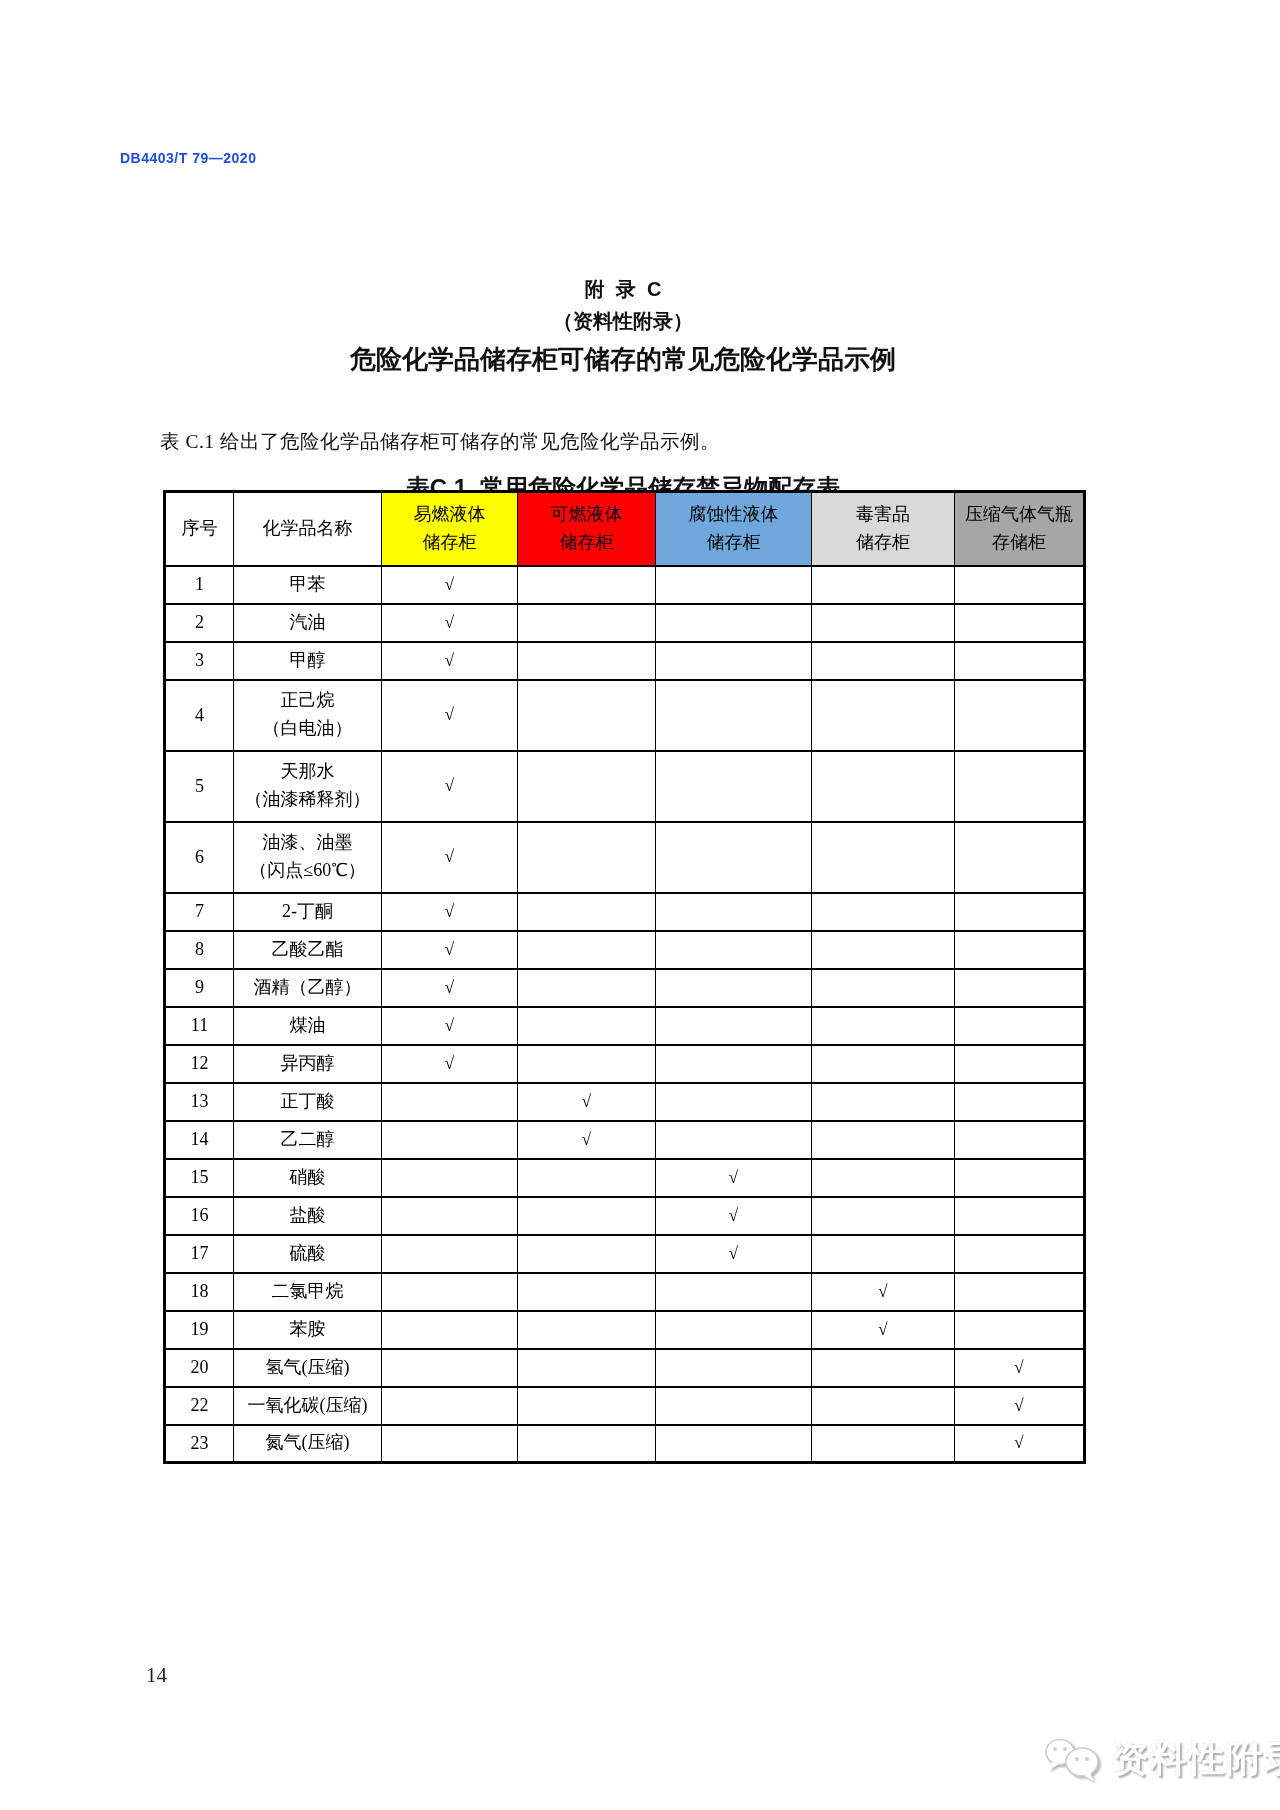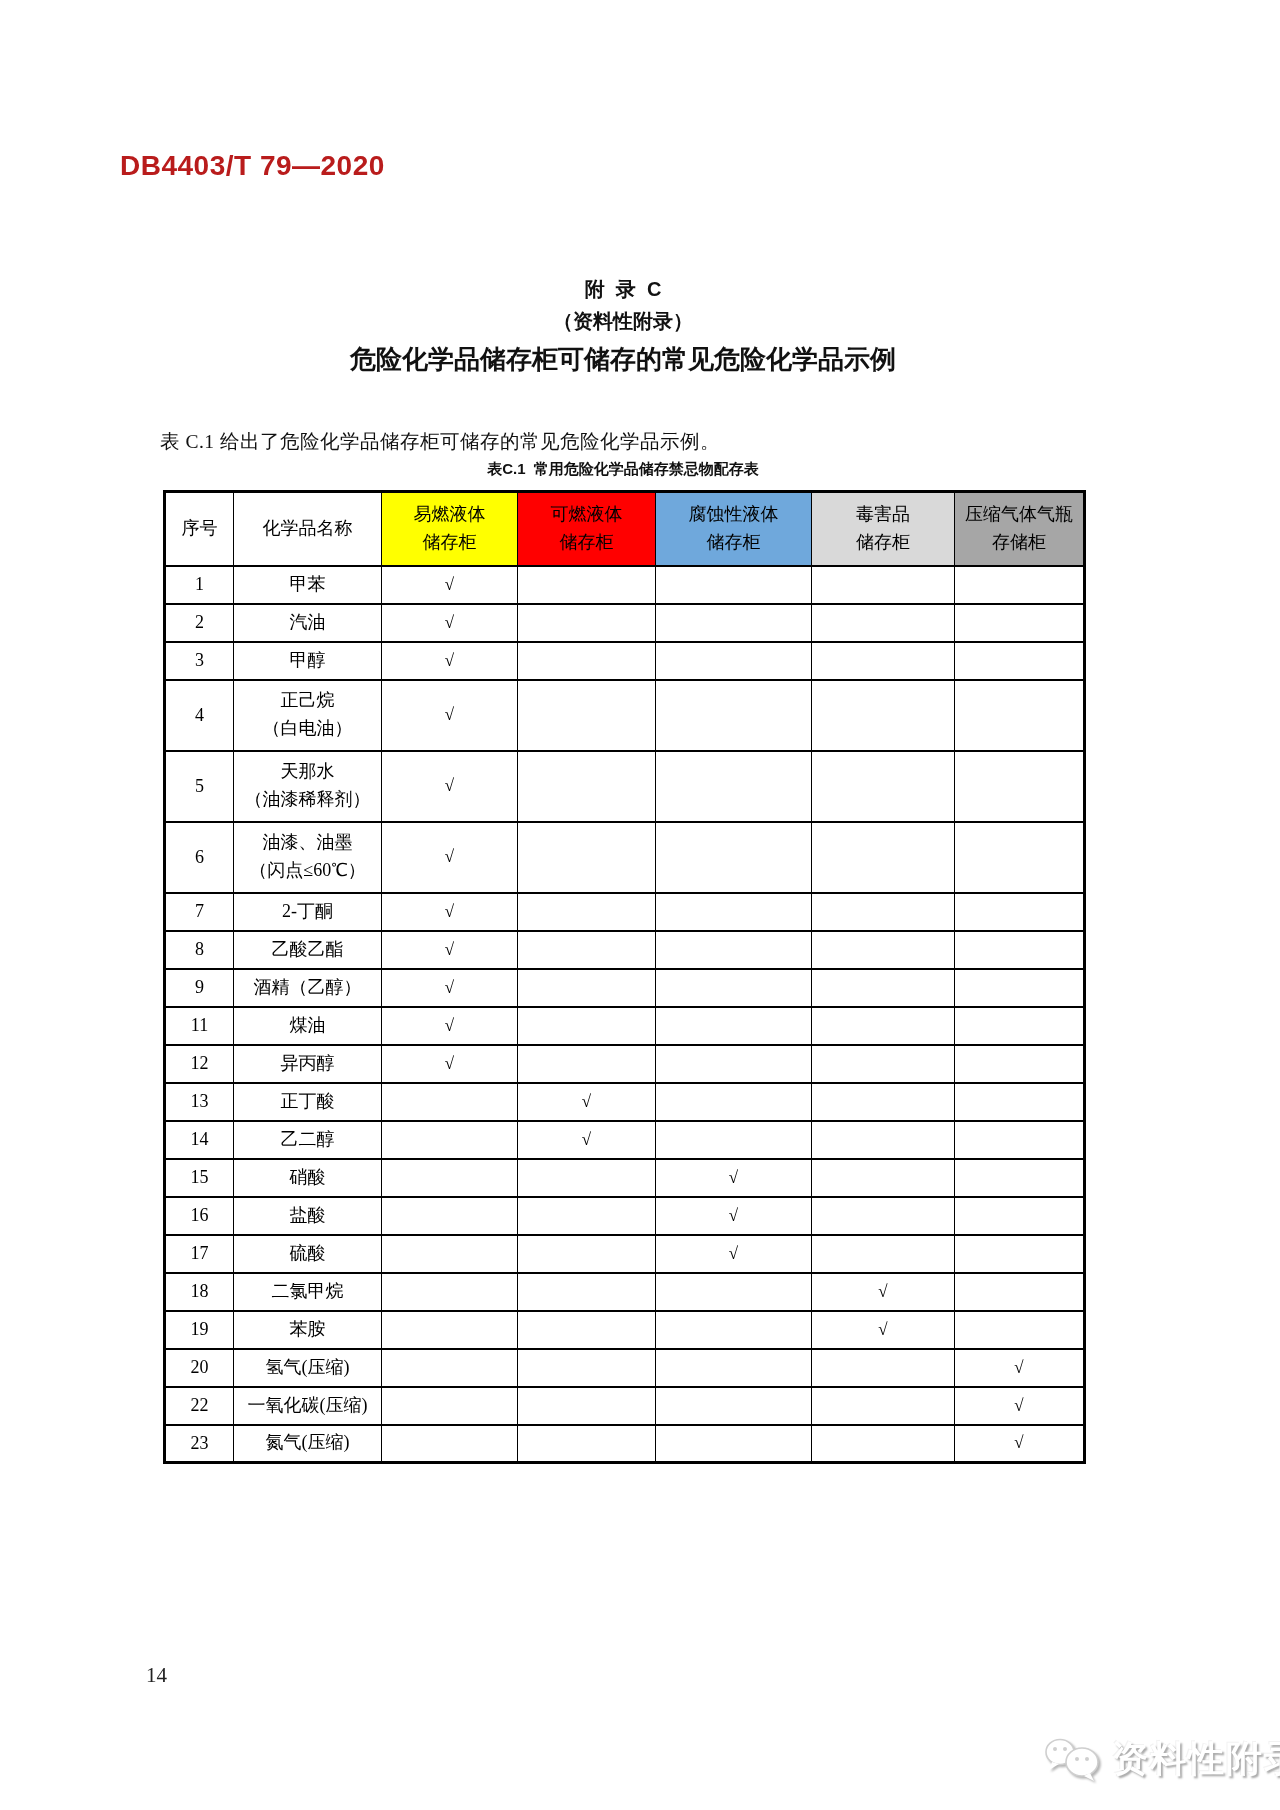--- a/index.html
+++ b/index.html
@@ -8,35 +8,35 @@
     width:1280px;height:1810px;
     margin:0 auto;
     background:#ffffff;
     overflow:hidden;
     font-family:"Liberation Serif", serif;
     color:#111;
   }
   .doc-code{
     position:absolute;left:120px;top:150px;
     font-family:"Liberation Sans", sans-serif;
-    font-weight:bold;font-size:28px;letter-spacing:0.5px;color:#b91c1c;
+    font-weight:bold;font-size:14px;letter-spacing:0.5px;color:#1d4ed8;
   }
   .center-band{
     position:absolute;left:120px;width:1006px;text-align:center;white-space:pre;
   }
   .appendix-t1{top:276px;font-family:"Liberation Sans",sans-serif;font-weight:bold;font-size:20px;}
   .appendix-t2{top:308px;font-family:"Liberation Sans",sans-serif;font-weight:bold;font-size:20px;}
   .appendix-t3{top:342px;font-family:"Liberation Sans",sans-serif;font-weight:bold;font-size:26px;}
   .intro{
     position:absolute;left:160px;top:408px;width:940px;
     font-size:19.5px;letter-spacing:0.5px;
   }
   .table-caption{
-    top:460px;
-    font-family:"Liberation Sans",sans-serif;font-weight:bold;font-size:15px;
+    top:472px;
+    font-family:"Liberation Sans",sans-serif;font-weight:bold;font-size:24px;
   }
   table.storage{
     position:absolute;left:163px;top:490px;
     border-collapse:collapse;table-layout:fixed;
     width:920px;
     border:3px solid #000;
     font-size:18px;
   }
   table.storage th, table.storage td{
     border:1px solid #000;

